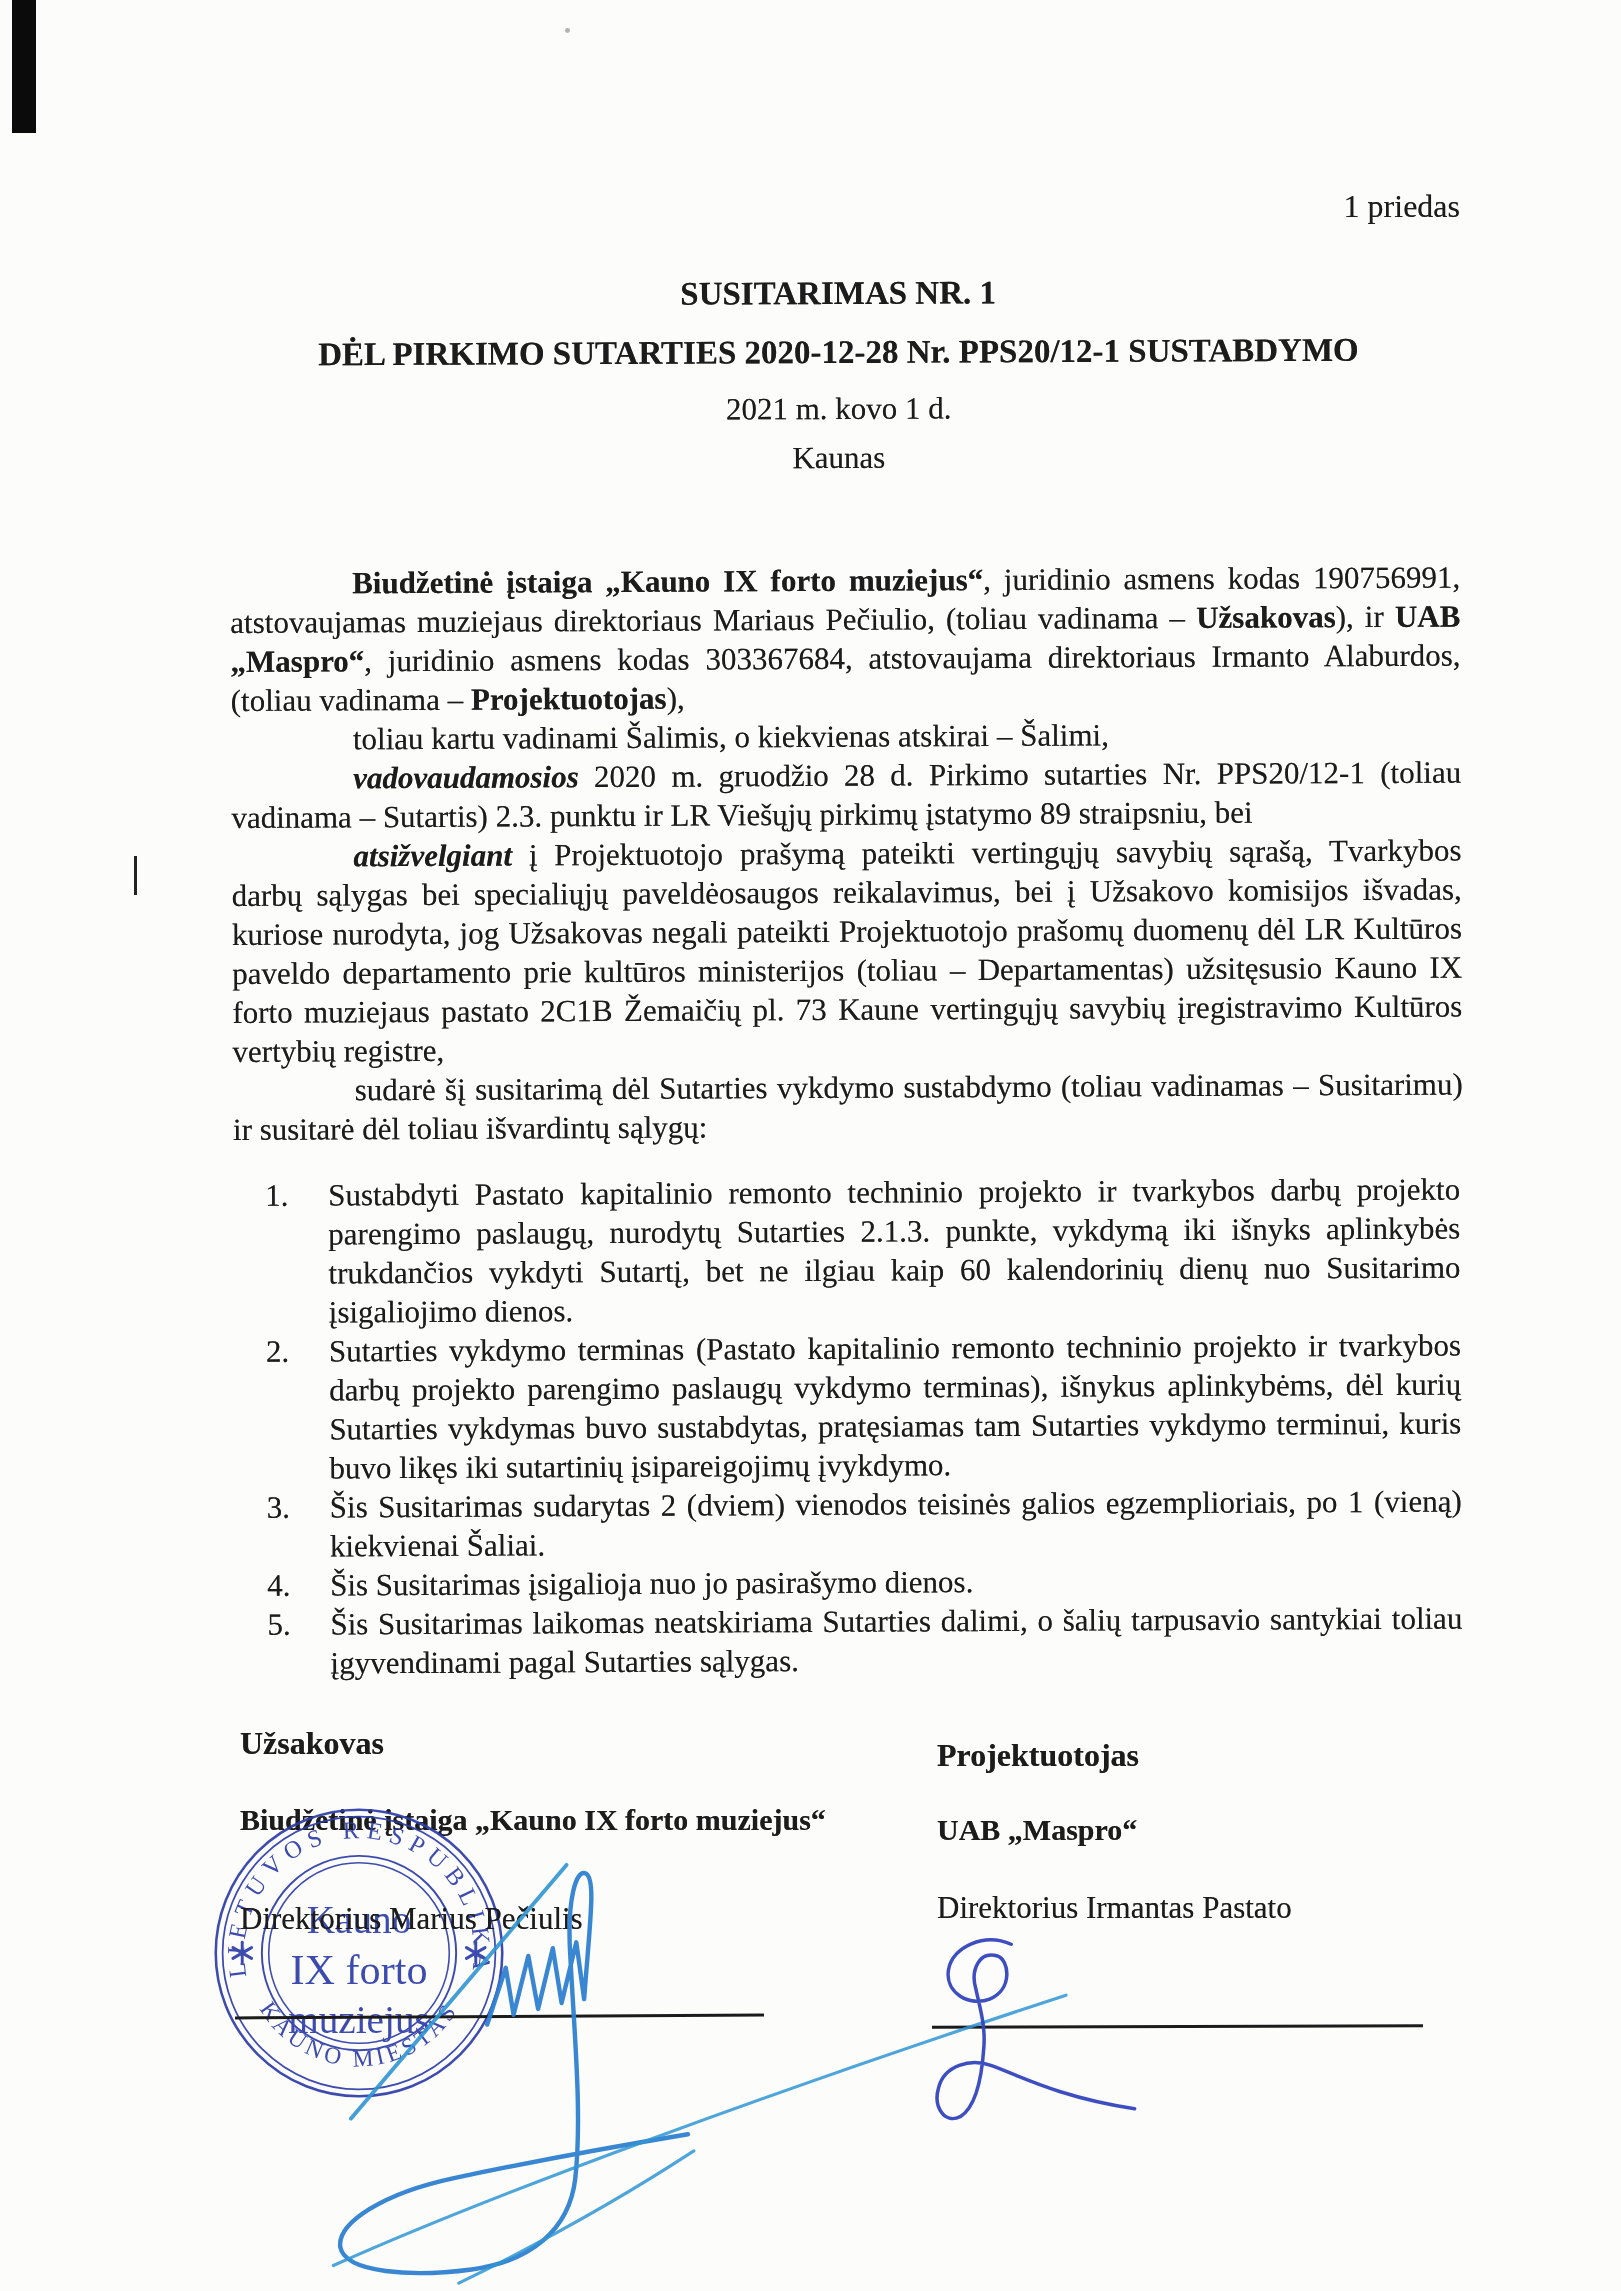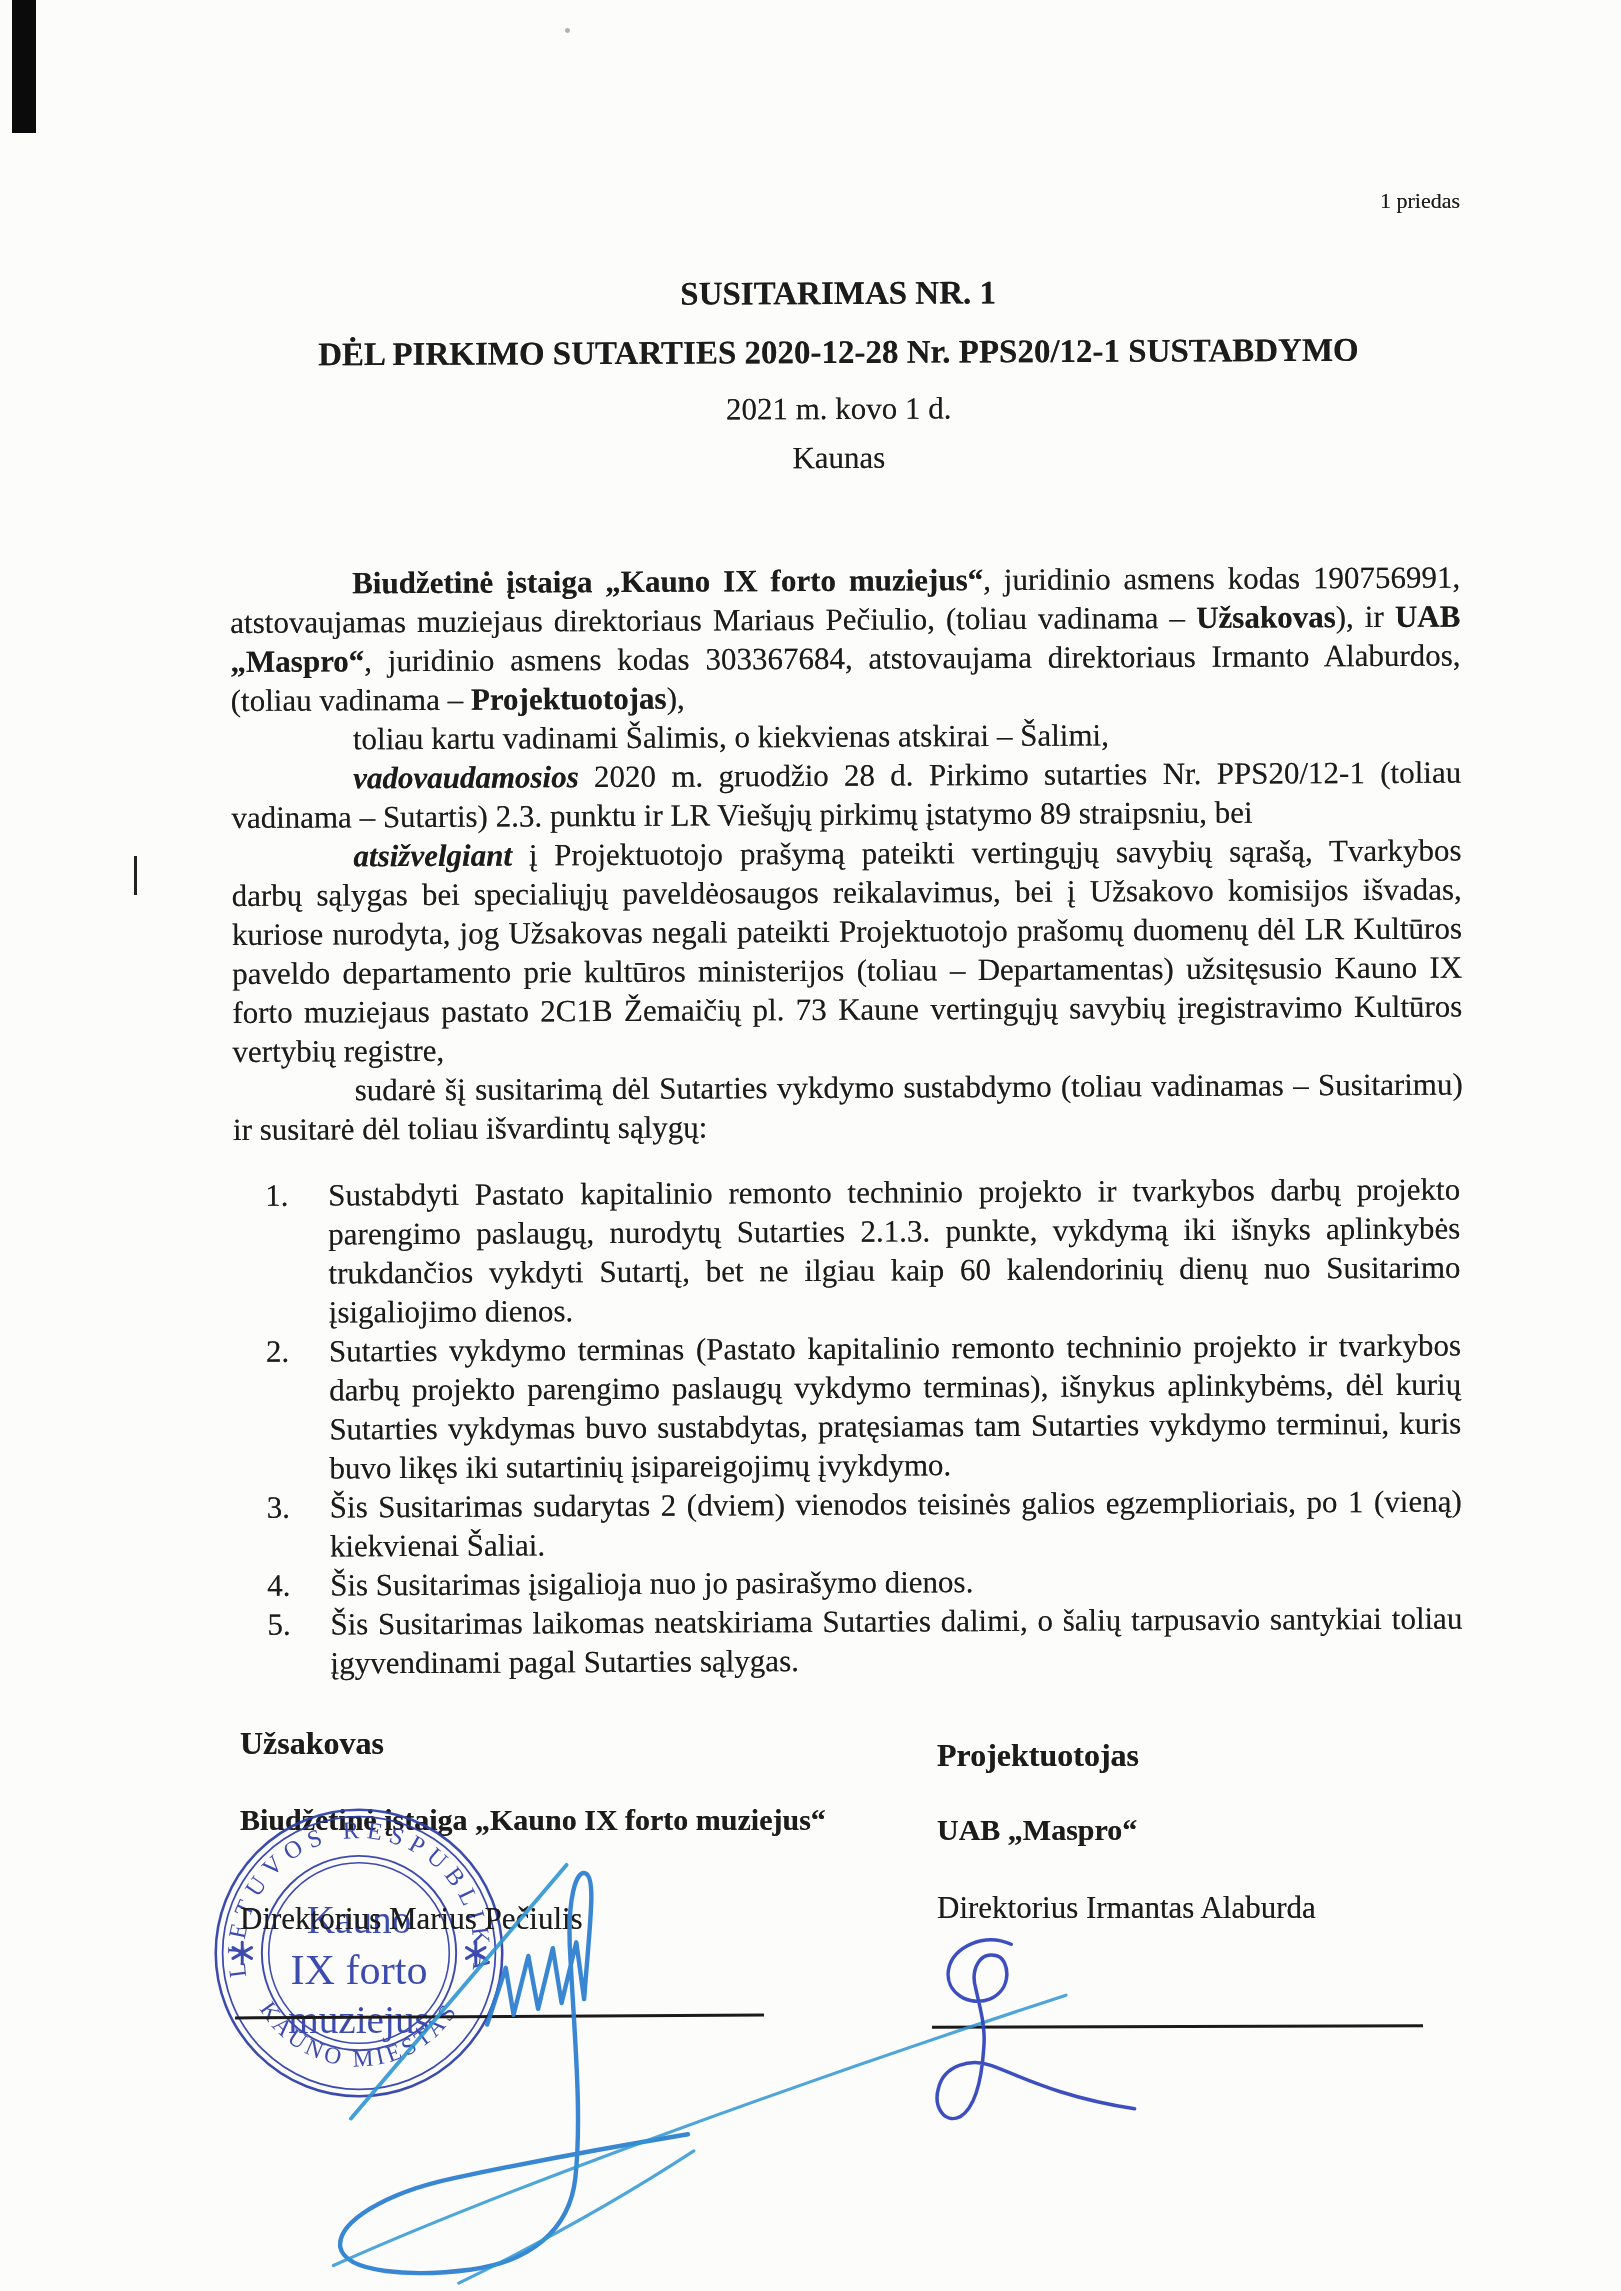--- a/index.html
+++ b/index.html
@@ -24,21 +24,21 @@
     text-align:center;
     transform:rotate(-0.25deg);
     text-shadow:0 0 0.5px rgba(10,10,10,.6);
   }
   .heading .t1{font-size:33px;font-weight:bold;line-height:43px;}
   .heading .t2{font-size:33px;font-weight:bold;line-height:43px;margin-top:15.7px;}
   .heading .t3{font-size:31px;line-height:43px;margin-top:13.7px;}
   .heading .t4{font-size:31px;line-height:43px;margin-top:5.9px;}
   .attach{
     top:188px;right:161px;width:392px;
-    font-size:22px;text-align:right;
+    font-size:32px;text-align:right;
     text-shadow:0 0 0.5px rgba(10,10,10,.6);
   }
   .preamble{
     left:230px;top:564px;width:1230px;
     transform:rotate(-0.3deg);transform-origin:left top;
   }
   .preamble p{margin:0;text-indent:122px;}
   .preamble p.noindent{text-indent:122px;}
   .clauses{
     left:230px;top:1176px;width:1230px;
@@ -134,21 +134,21 @@
       <line x1="31.5" y1="165.5" x2="50.5" y2="154.5"></line>
     </g>
     <g stroke-width="3" stroke-linecap="round" stroke="#2d3da9">
       <line x1="279" y1="149" x2="279" y2="171"></line>
       <line x1="269.5" y1="154.5" x2="288.5" y2="165.5"></line>
       <line x1="269.5" y1="165.5" x2="288.5" y2="154.5"></line>
     </g>
   </svg>
 
   <div class="abs sig-name" style="left:240px;top:1901px;">Direktorius Marius Pečiulis</div>
-  <div class="abs sig-name" style="left:937px;top:1890px;">Direktorius Irmantas Alaburda</div>
+  <div class="abs sig-name" style="left:937px;top:1890px;">Direktorius Irmantas Pastato</div>
 
   <div class="sig-line" style="left:235px;top:2015px;width:529px;transform:rotate(-0.3deg);"></div>
   <div class="sig-line" style="left:932px;top:2025px;width:491px;transform:rotate(-0.15deg);"></div>
 
   <svg class="abs" style="left:147px;top:1813px;" width="1078" height="478" viewBox="0 0 1100 488">
     <g fill="none" stroke-linecap="round" stroke-linejoin="round">
       <path d="M 208 312 L 428 53" stroke-width="4" opacity=".9" stroke="#2f95d2"></path>
       <path d="M 347 216 L 366 158 L 374 206 L 389 146 L 399 200 L 414 138 L 423 194 L 438 132 L 446 190
                C 452 110 458 68 448 62 C 438 56 428 88 432 148 C 436 226 444 308 437 373
                C 431 426 391 458 331 466 C 271 474 202 470 197 443 C 194 418 242 388 312 373

